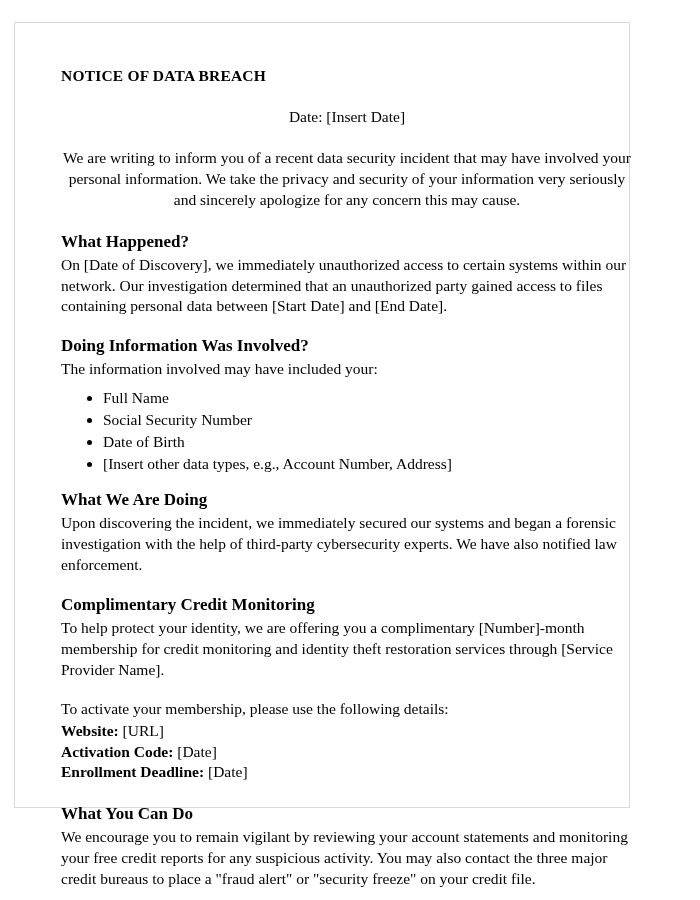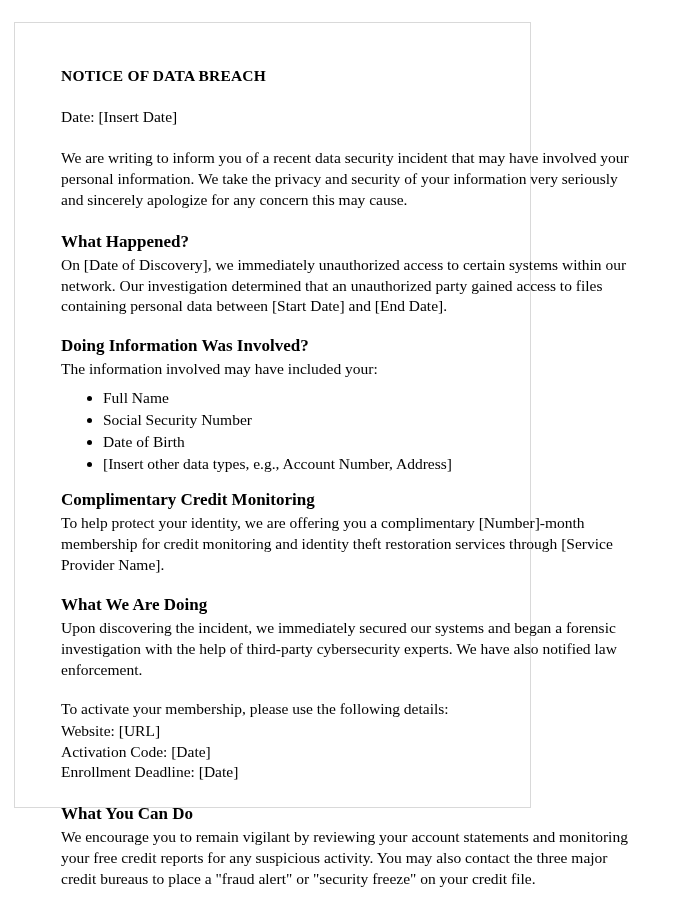--- a/index.html
+++ b/index.html
@@ -18,21 +18,21 @@
     position: relative;
     width: 700px;
     height: 900px;
     background: #ffffff;
     box-sizing: border-box;
   }
   .doc-frame {
     position: absolute;
     left: 14px;
     top: 22px;
-    width: 517px;
+    width: 616px;
     height: 786px;
     border: 1px solid #d9d9d9;
     box-sizing: border-box;
     background: #ffffff;
   }
   .doc-body {
     position: absolute;
     left: 46px;
     top: 44px;
     width: 572px;
@@ -40,21 +40,21 @@
   .doc-title {
     font-weight: bold;
     font-size: 15.5px;
     letter-spacing: 0.2px;
     margin: 0 0 22px 0;
   }
   .para {
     font-size: 15.5px;
     line-height: 1.35;
     margin: 0 0 20px 0;
-    text-align: left;
+    text-align: center;
   }
   .section {
     margin: 0 0 18px 0;
   }
   .section-head {
     font-weight: bold;
     font-size: 17px;
     line-height: 1.35;
     margin: 0 0 1px 0;
   }
@@ -80,21 +80,21 @@
     font-size: 15.5px;
     line-height: 1.35;
     margin: 16px 0 1px 0;
   }
   .kv {
     font-size: 15.5px;
     line-height: 1.35;
     margin: 0;
   }
   .kv .k {
-    font-weight: normal;
+    font-weight: bold;
   }
 </style>
 </head>
 <body>
 
 <div class="page">
   <div class="doc-frame">
     <div class="doc-body">
 
       <h1 class="doc-title">NOTICE OF DATA BREACH</h1>
@@ -115,27 +115,27 @@
       </div>
 
       <ul class="items">
         <li>Full Name</li>
         <li>Social Security Number</li>
         <li>Date of Birth</li>
         <li>[Insert other data types, e.g., Account Number, Address]</li>
       </ul>
 
       <div class="section">
-        <div class="section-head">Complimentary Credit Monitoring</div>
-        <p class="section-body">To help protect your identity, we are offering you a complimentary [Number]-month membership for credit monitoring and identity theft restoration services through [Service Provider Name].</p>
+        <div class="section-head">What We Are Doing</div>
+        <p class="section-body">Upon discovering the incident, we immediately secured our systems and began a forensic investigation with the help of third-party cybersecurity experts. We have also notified law enforcement.</p>
       </div>
 
       <div class="section">
-        <div class="section-head">What We Are Doing</div>
-        <p class="section-body">Upon discovering the incident, we immediately secured our systems and began a forensic investigation with the help of third-party cybersecurity experts. We have also notified law enforcement.</p>
+        <div class="section-head">Complimentary Credit Monitoring</div>
+        <p class="section-body">To help protect your identity, we are offering you a complimentary [Number]-month membership for credit monitoring and identity theft restoration services through [Service Provider Name].</p>
       </div>
 
       <div class="activation-block">
         <p class="activation-intro">To activate your membership, please use the following details:</p>
         <p class="kv">
           <span class="k">Website:</span>
           <span class="v">[URL]</span>
         </p>
         <p class="kv">
           <span class="k">Activation Code:</span>

